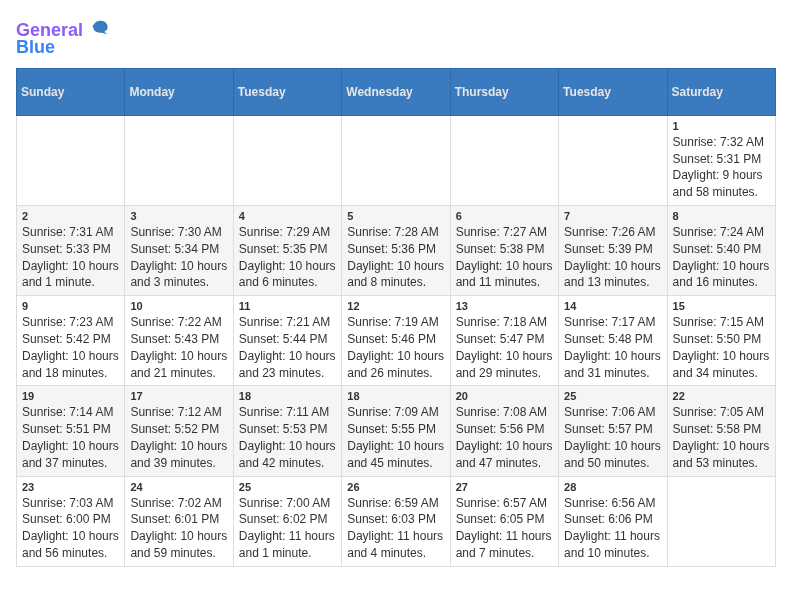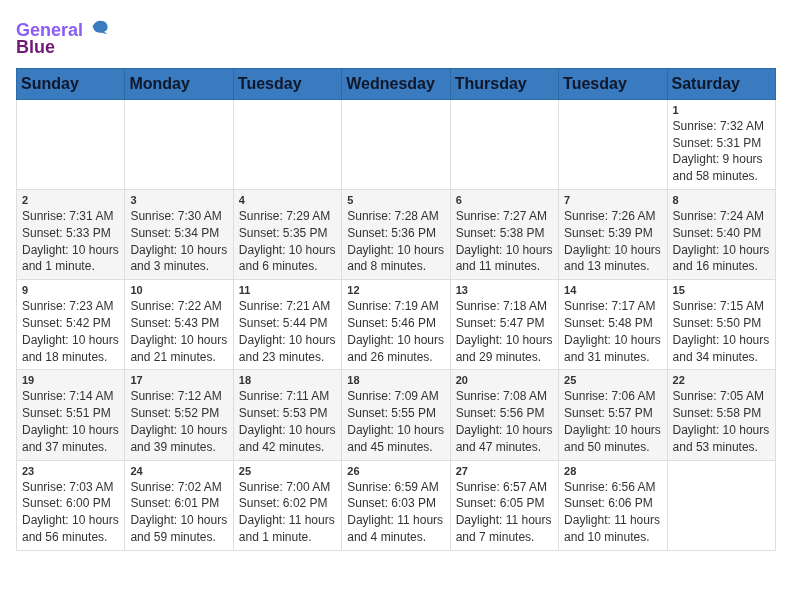--- a/index.html
+++ b/index.html
@@ -47,24 +47,24 @@
       font-weight: normal;
       color: #555;
     }
     .calendar {
       width: 100%;
       border-collapse: collapse;
       border: 1px solid #ccc;
     }
     .calendar th {
       background: #3a7abf;
-      color: #0f172a;
-      font-size: 16px;
+      color: #e5e5e5;
+      font-size: 12px;
       font-weight: bold;
-      padding: 6px 4px;
+      padding: 16px 4px;
       text-align: left;
       border: 1px solid #2e6aa8;
     }
     .calendar td {
       width: calc(100% / 7);
       vertical-align: top;
       padding: 4px 5px;
       border: 1px solid #ddd;
       font-size: 9.5px;
       color: #333;
@@ -98,21 +98,21 @@
     <div>
       <div style="display:flex;align-items:center;">
         <div class="logo-text">
           <span>General</span>
           <svg class="logo-icon" viewBox="0 0 24 24" fill="#3a7abf">
             <path d="M3 12 Q8 4 15 6 Q20 7 21 12 Q22 17 17 19 L21 22 L14 20 Q8 21 5 17 Z" fill="#3a7abf"></path>
           </svg>
         </div>
         <div></div>
       </div>
-      <div style="font-size:18px;font-weight:bold;color:#701a75;margin-top:-4px;">Blue</div>
+      <div style="font-size:18px;font-weight:bold;color:#3b82f6;margin-top:-4px;">Blue</div>
     </div>
   </div>
   <div class="title-block">
     <h1></h1>
     <h2></h2>
   </div>
 </div>
 
 <table class="calendar">
   <thead>

